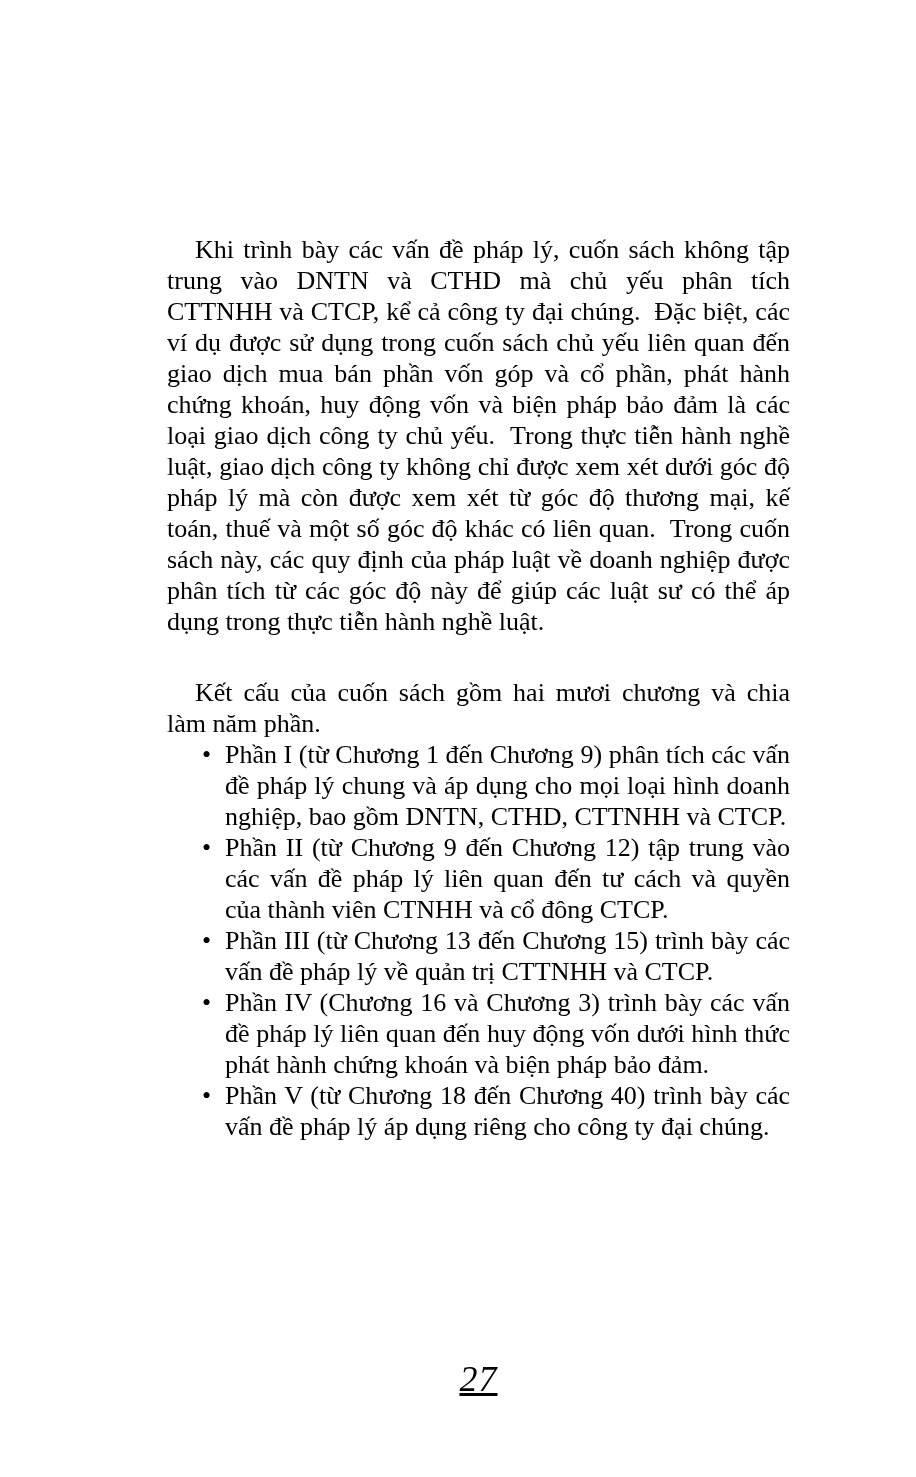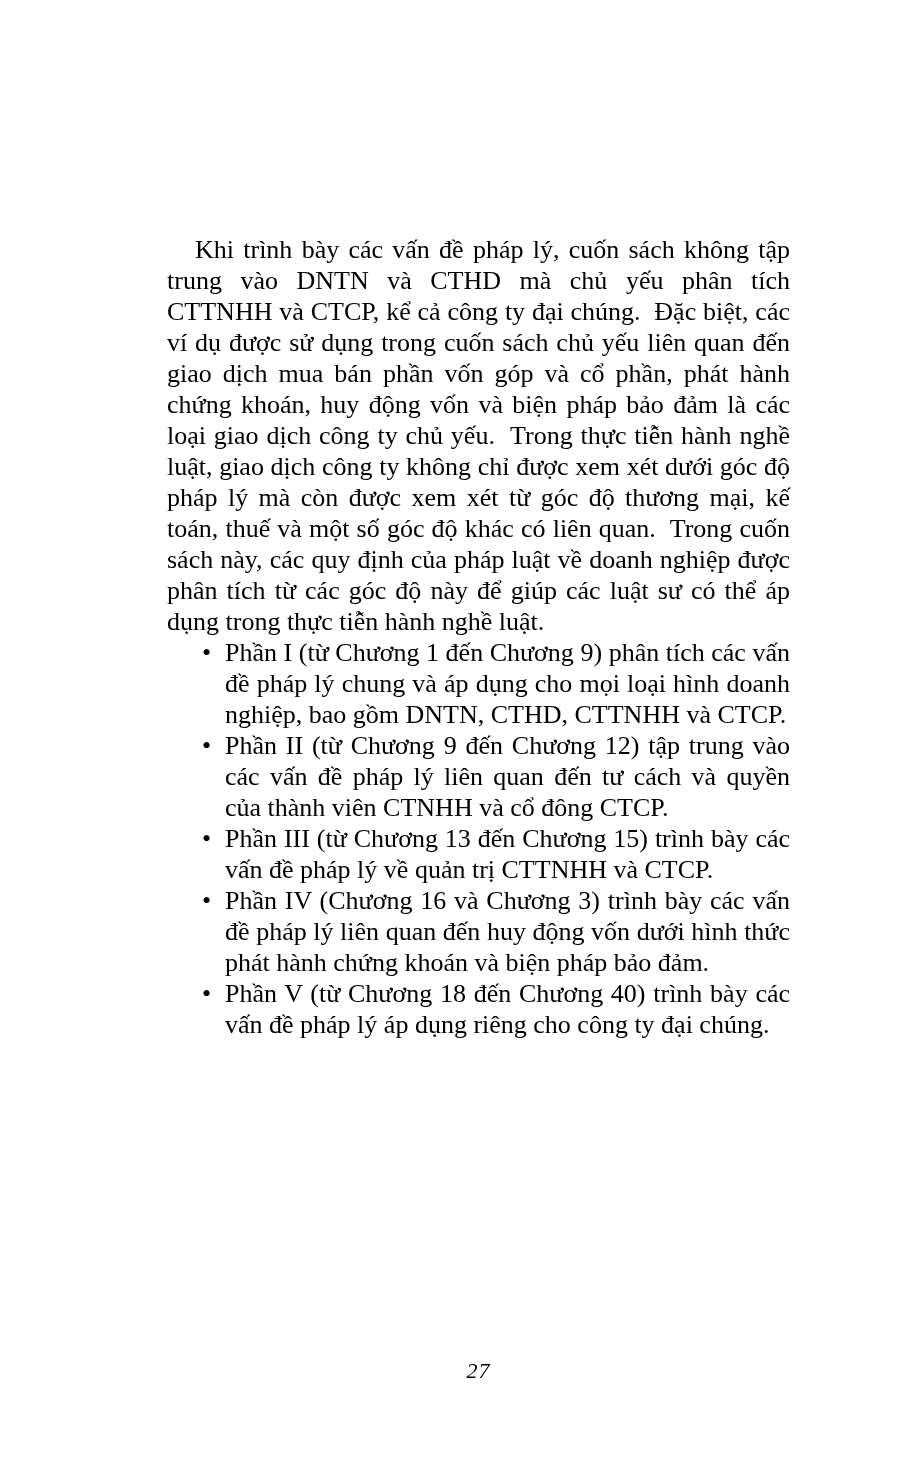--- a/index.html
+++ b/index.html
@@ -58,35 +58,37 @@
     text-align: justify;
   }
   .page-footer {
     position: absolute;
     left: 167px;
     top: 1358px;
     width: 623px;
     text-align: center;
   }
   .page-number {
-    font-size: 22px;
+    font-size: 36px;
     font-style: italic;
     letter-spacing: 1px;
+    text-decoration: underline;
   }
 </style>
 </head>
 <body>
 
 <div class="page">
 
   <main class="text-block">
 
 
     <p class="para indent">Khi trình bày các vấn đề pháp lý, cuốn sách không tập trung vào DNTN và CTHD mà chủ yếu phân tích CTTNHH và CTCP, kể cả công ty đại chúng.&nbsp; Đặc biệt, các ví dụ được sử dụng trong cuốn sách chủ yếu liên quan đến giao dịch mua bán phần vốn góp và cổ phần, phát hành chứng khoán, huy động vốn và biện pháp bảo đảm là các loại giao dịch công ty chủ yếu.&nbsp; Trong thực tiễn hành nghề luật, giao dịch công ty không chỉ được xem xét dưới góc độ pháp lý mà còn được xem xét từ góc độ thương mại, kế toán, thuế và một số góc độ khác có liên quan.&nbsp; Trong cuốn sách này, các quy định của pháp luật về doanh nghiệp được phân tích từ các góc độ này để giúp các luật sư có thể áp dụng trong thực tiễn hành nghề luật.</p>
 
+    <p class="para indent">Kết cấu của cuốn sách gồm hai mươi chương và chia làm năm phần.</p>
 
     <ul class="bullets">
 
       <li class="bullet-item">
         <span class="marker">•</span>
         <span class="li-text">Phần I (từ Chương 1 đến Chương 9) phân tích các vấn đề pháp lý chung và áp dụng cho mọi loại hình doanh nghiệp, bao gồm DNTN, CTHD, CTTNHH và CTCP.</span>
       </li>
 
       <li class="bullet-item">
         <span class="marker">•</span>

